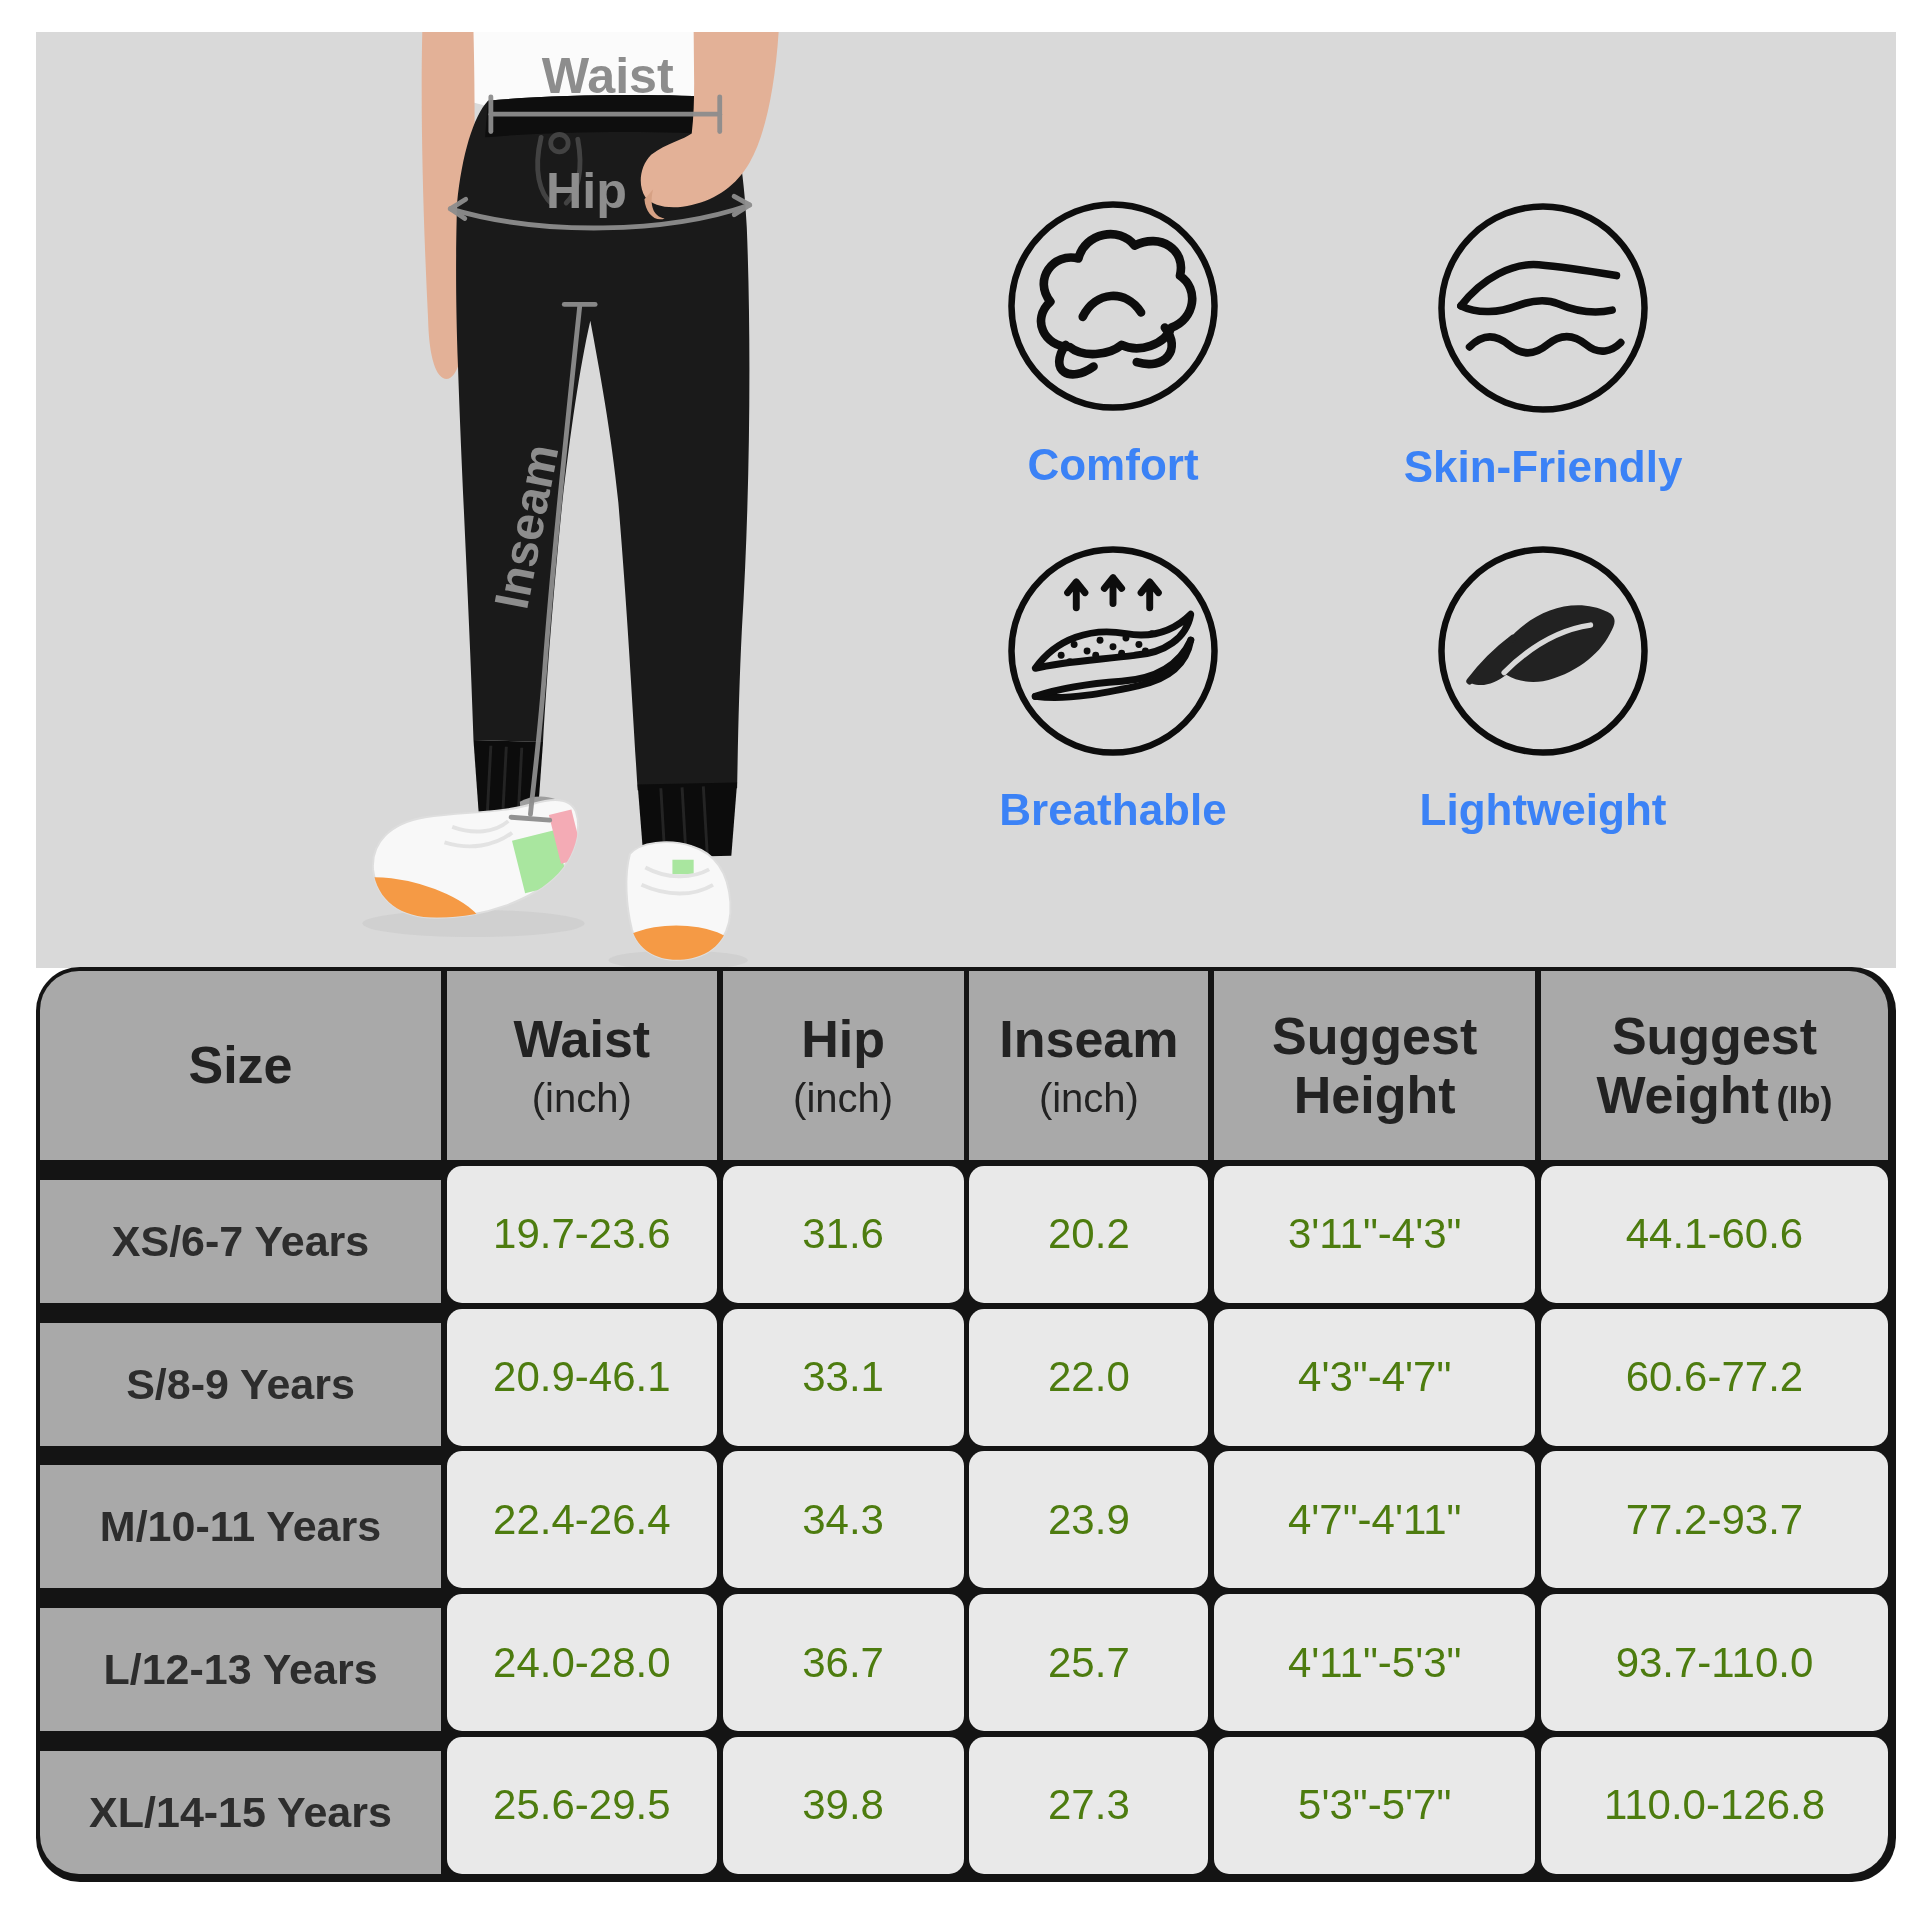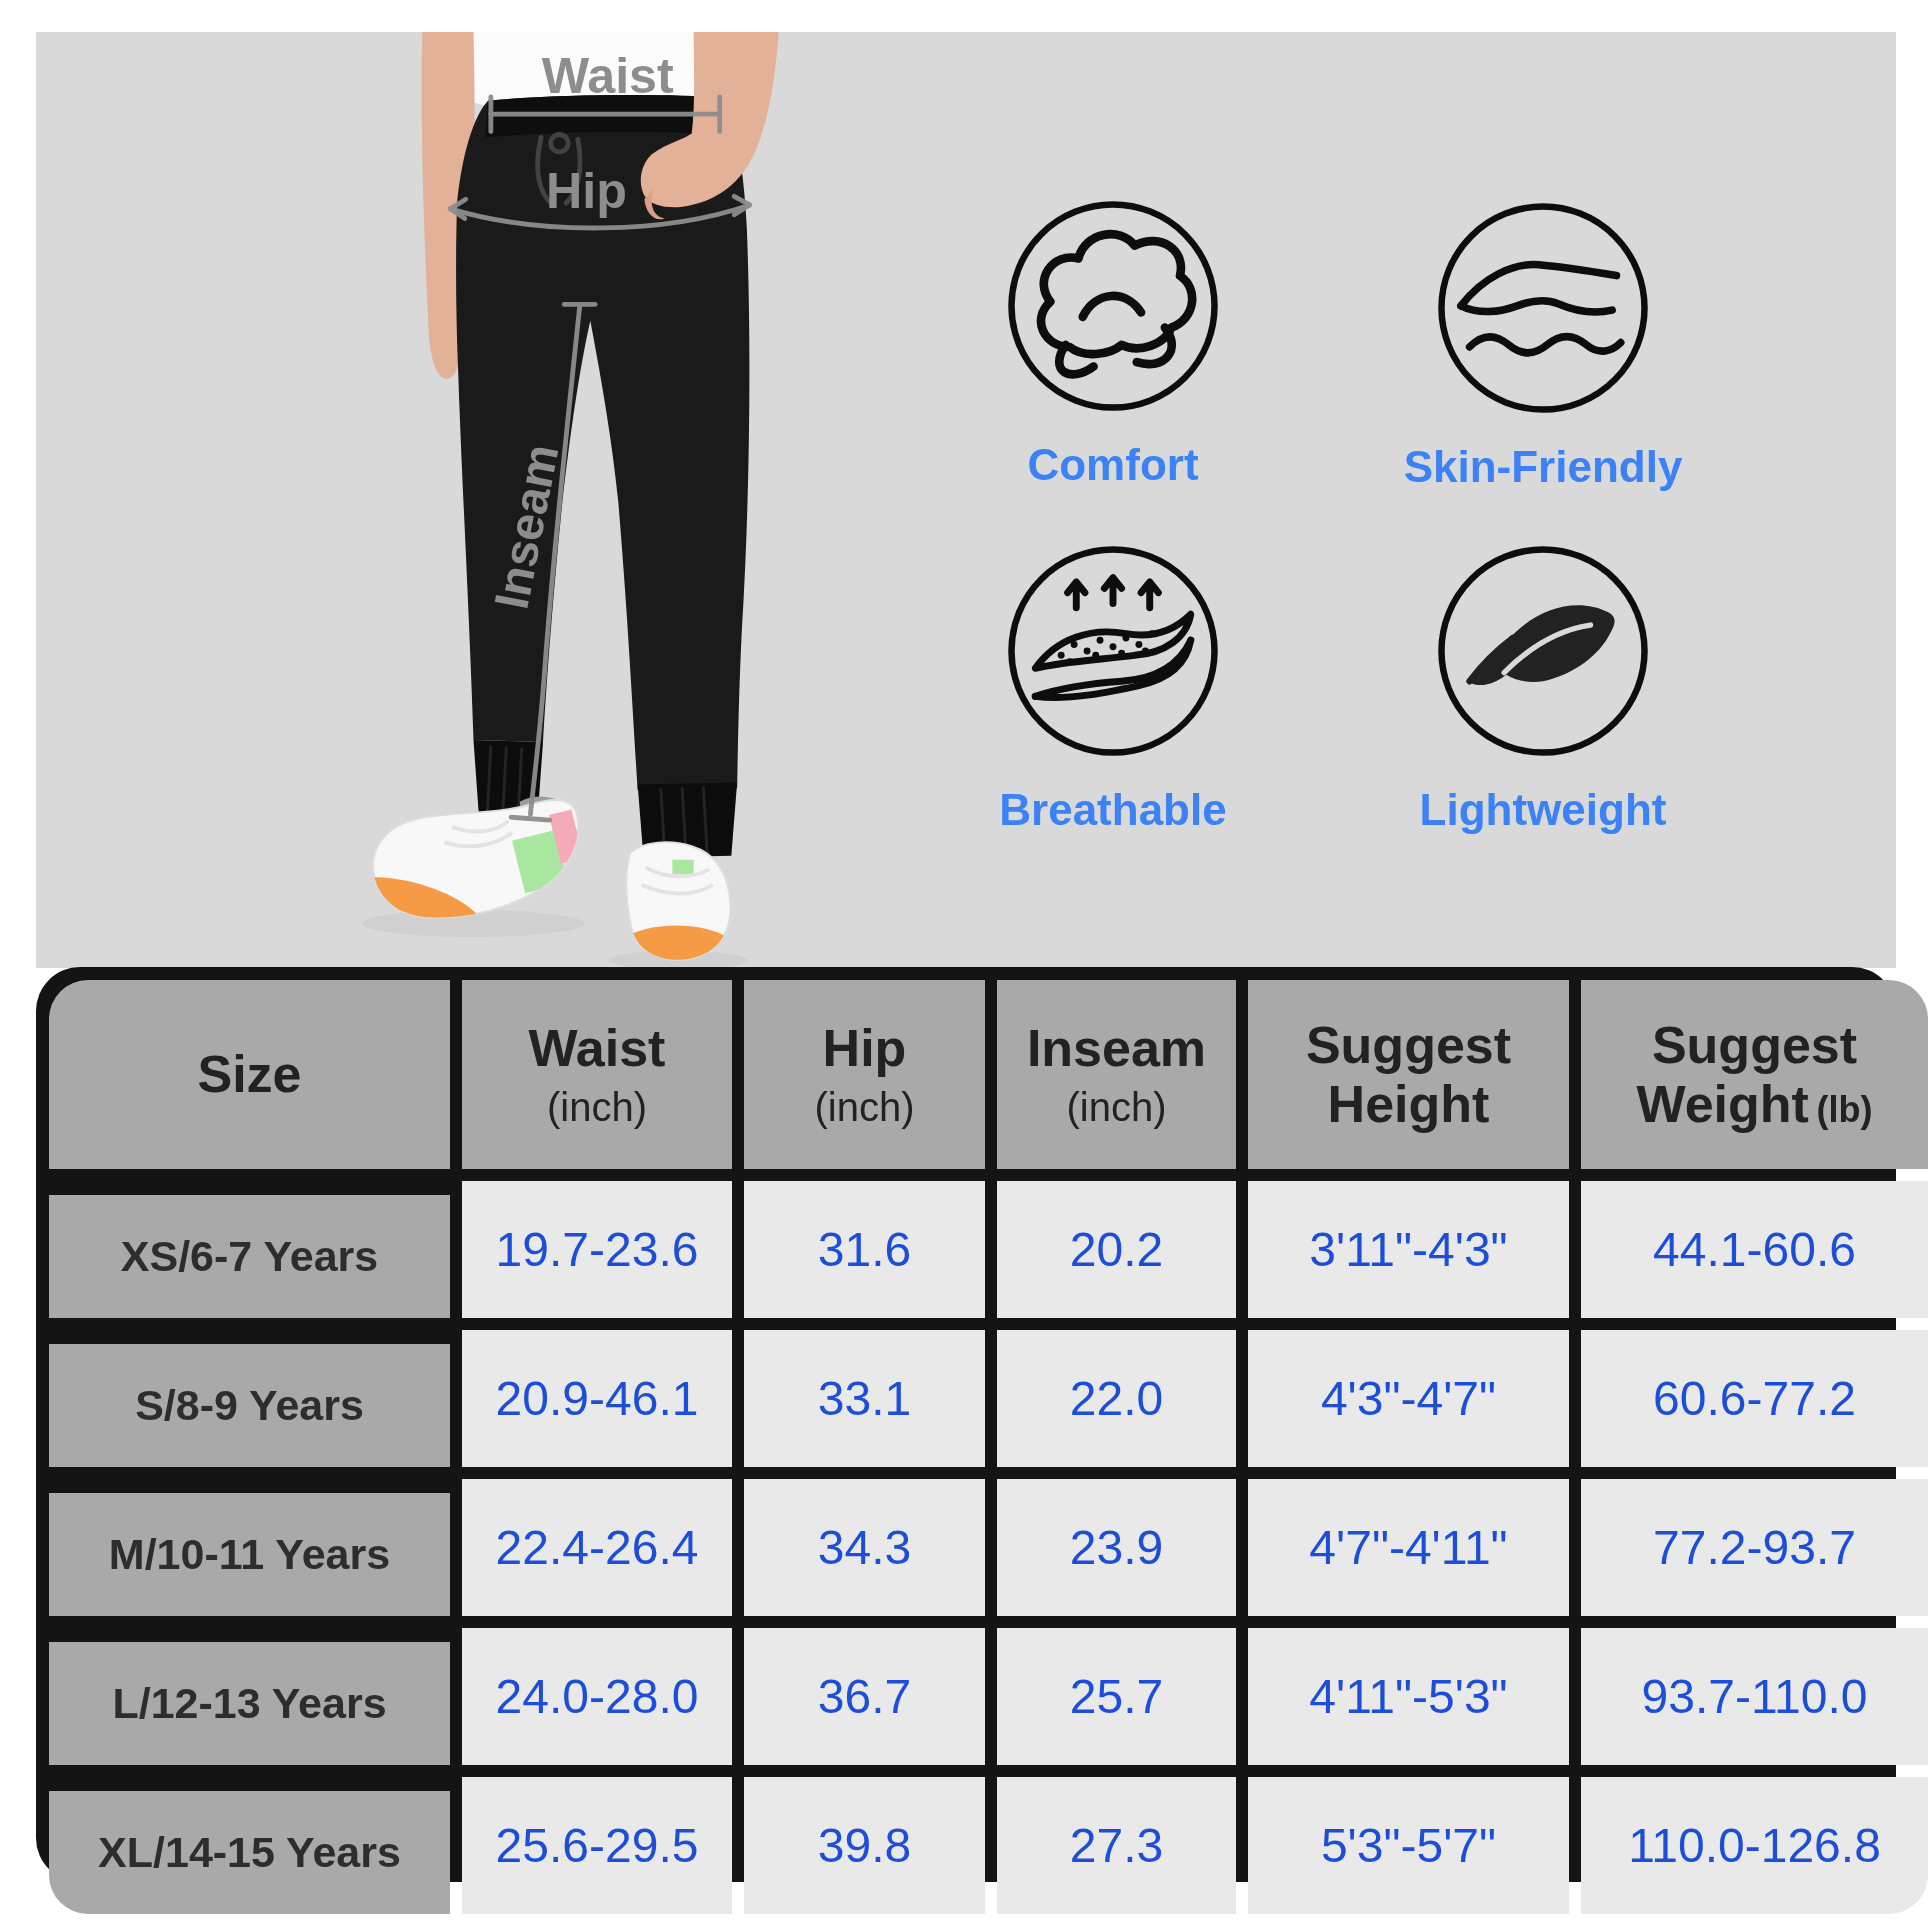--- a/index.html
+++ b/index.html
@@ -18,30 +18,30 @@
   .feature .flabel{margin-top:26px;font-size:44px;font-weight:bold;color:#3b82f6;}
 
   .f-comfort{left:939px;top:198px;}
   .f-skin{left:1369px;top:200px;}
   .f-breathable{left:939px;top:543px;}
   .f-lightweight{left:1369px;top:543px;}
 
   
   .size-table{position:absolute;left:36px;top:967px;width:1860px;height:915px;
       box-sizing:border-box;background:#141414;border-radius:44px;
-      display:grid;padding:13px;grid-gap:5.8px;
+      display:grid;padding:4px;grid-gap:5.8px;
       grid-template-columns:401px 270px 241px 239px 321px 347px;
-      grid-template-rows:189px 137px 137px 137px 137px 137px;gap:12px;}
+      grid-template-rows:189px 137px 137px 137px 137px 137px;}
   .cell{display:flex;flex-direction:column;align-items:center;justify-content:center;
         text-align:center;}
   .head{background:#a9a9a9;color:#222222;font-weight:bold;font-size:52px;line-height:1.12;}
   .head .unit{font-size:40px;font-weight:normal;margin-top:7px;}
   .head .unit-inline{font-size:36px;font-weight:bold;margin-left:7.7px;}
   .rowlab{background:#a9a9a9;color:#2d2d2d;font-weight:bold;font-size:43px;margin-top:14px;}
-  .val{background:#e9e9e9;color:#1d4ed8;font-size:48px;font-weight:normal;}
+  .val{background:#e9e9e9;color:#4d7c0f;font-size:42px;font-weight:normal;border-radius:15px;}
   .tl{border-top-left-radius:39px;}
   .tr{border-top-right-radius:39px;}
   .bl{border-bottom-left-radius:39px;}
   .br{border-bottom-right-radius:39px;}
 
   
   text{font-family:"Liberation Sans",sans-serif;}
   .measure-text{fill:#8d8d8d;font-weight:600;}
 </style>
 </head>

